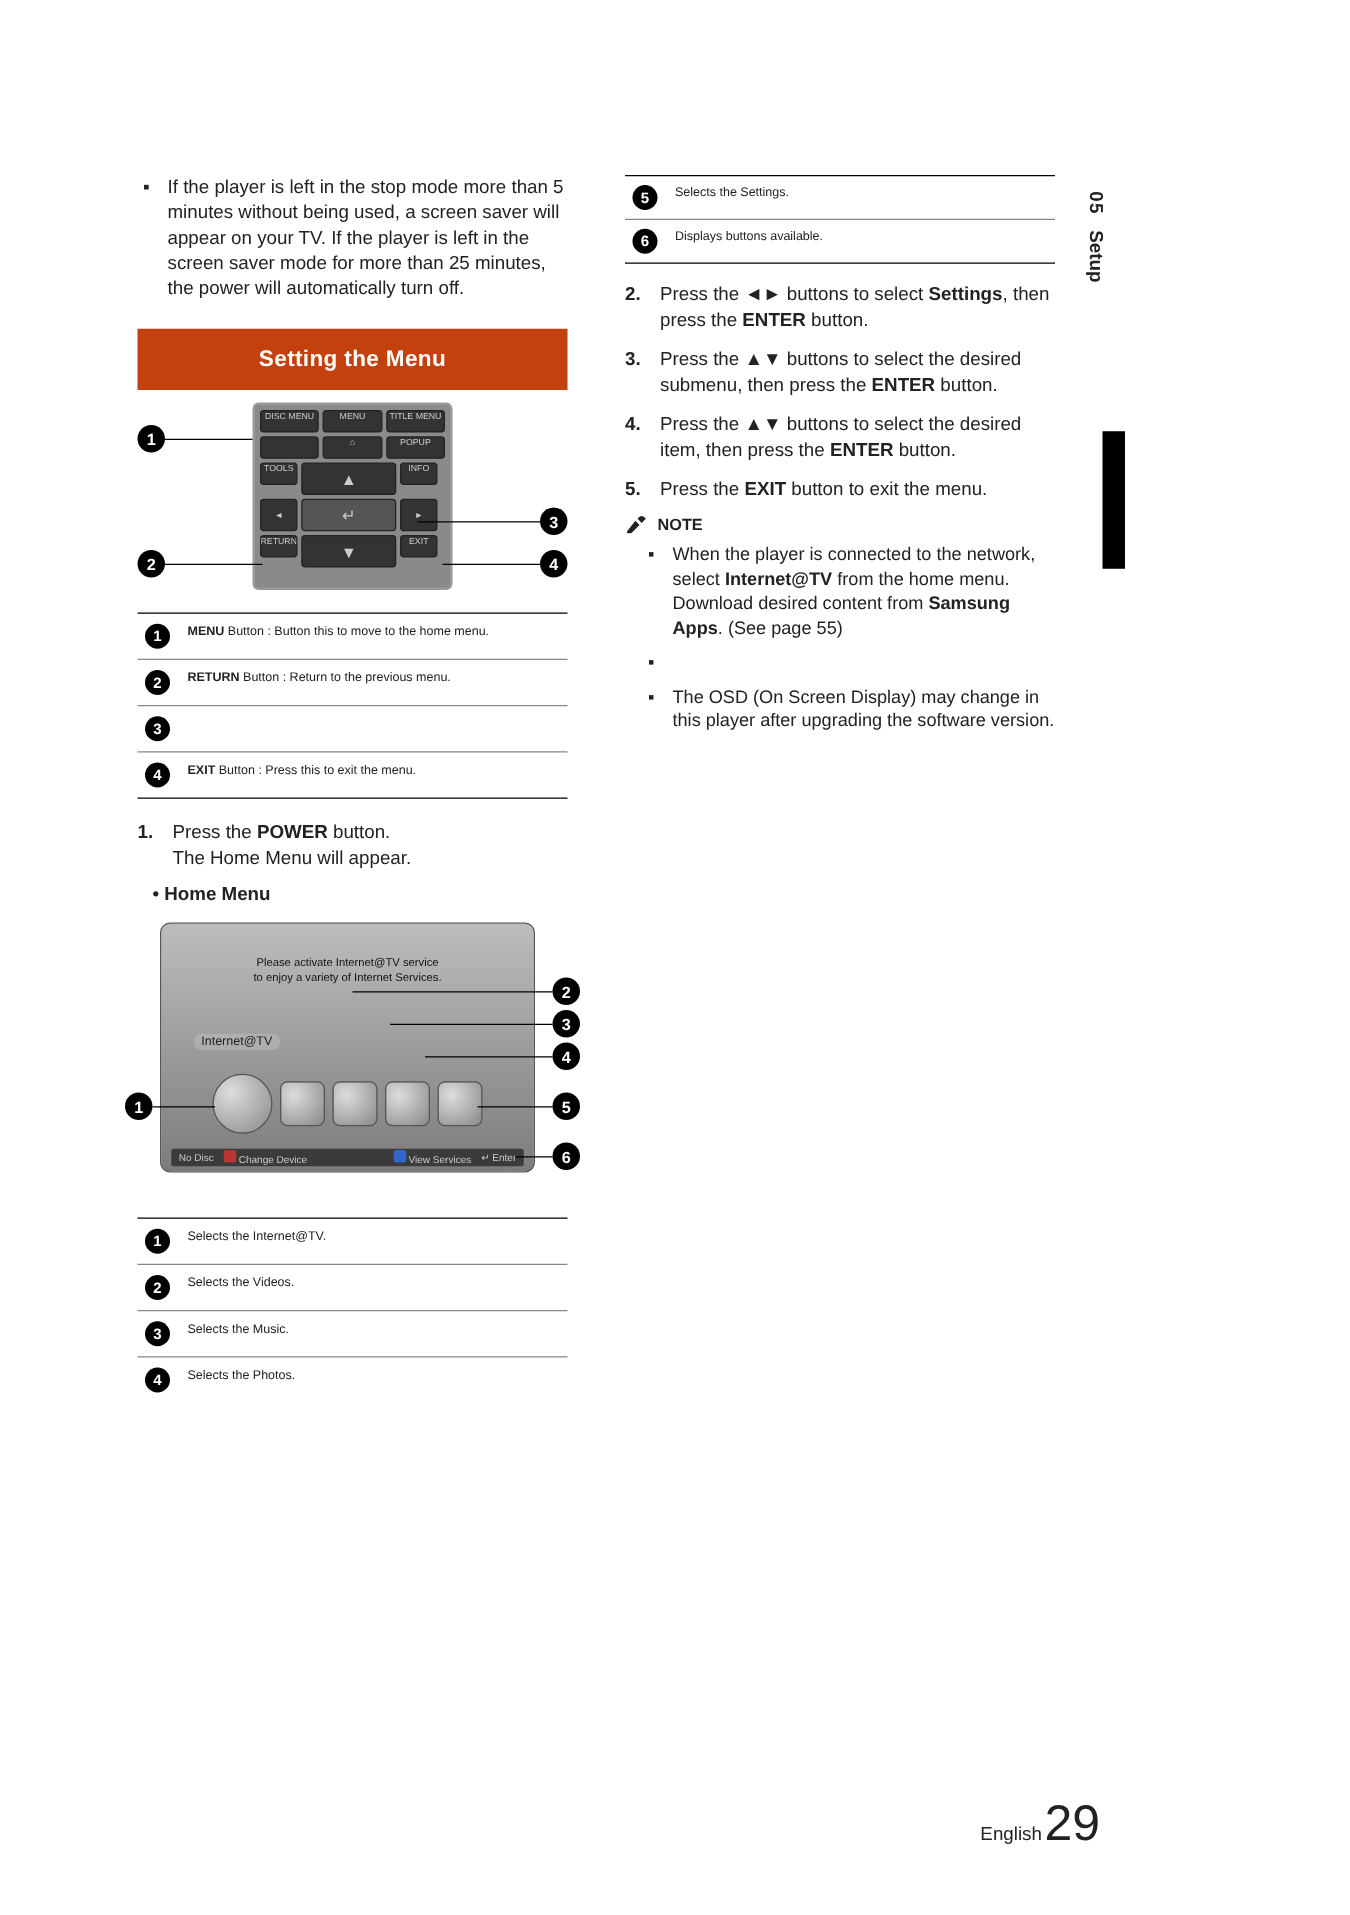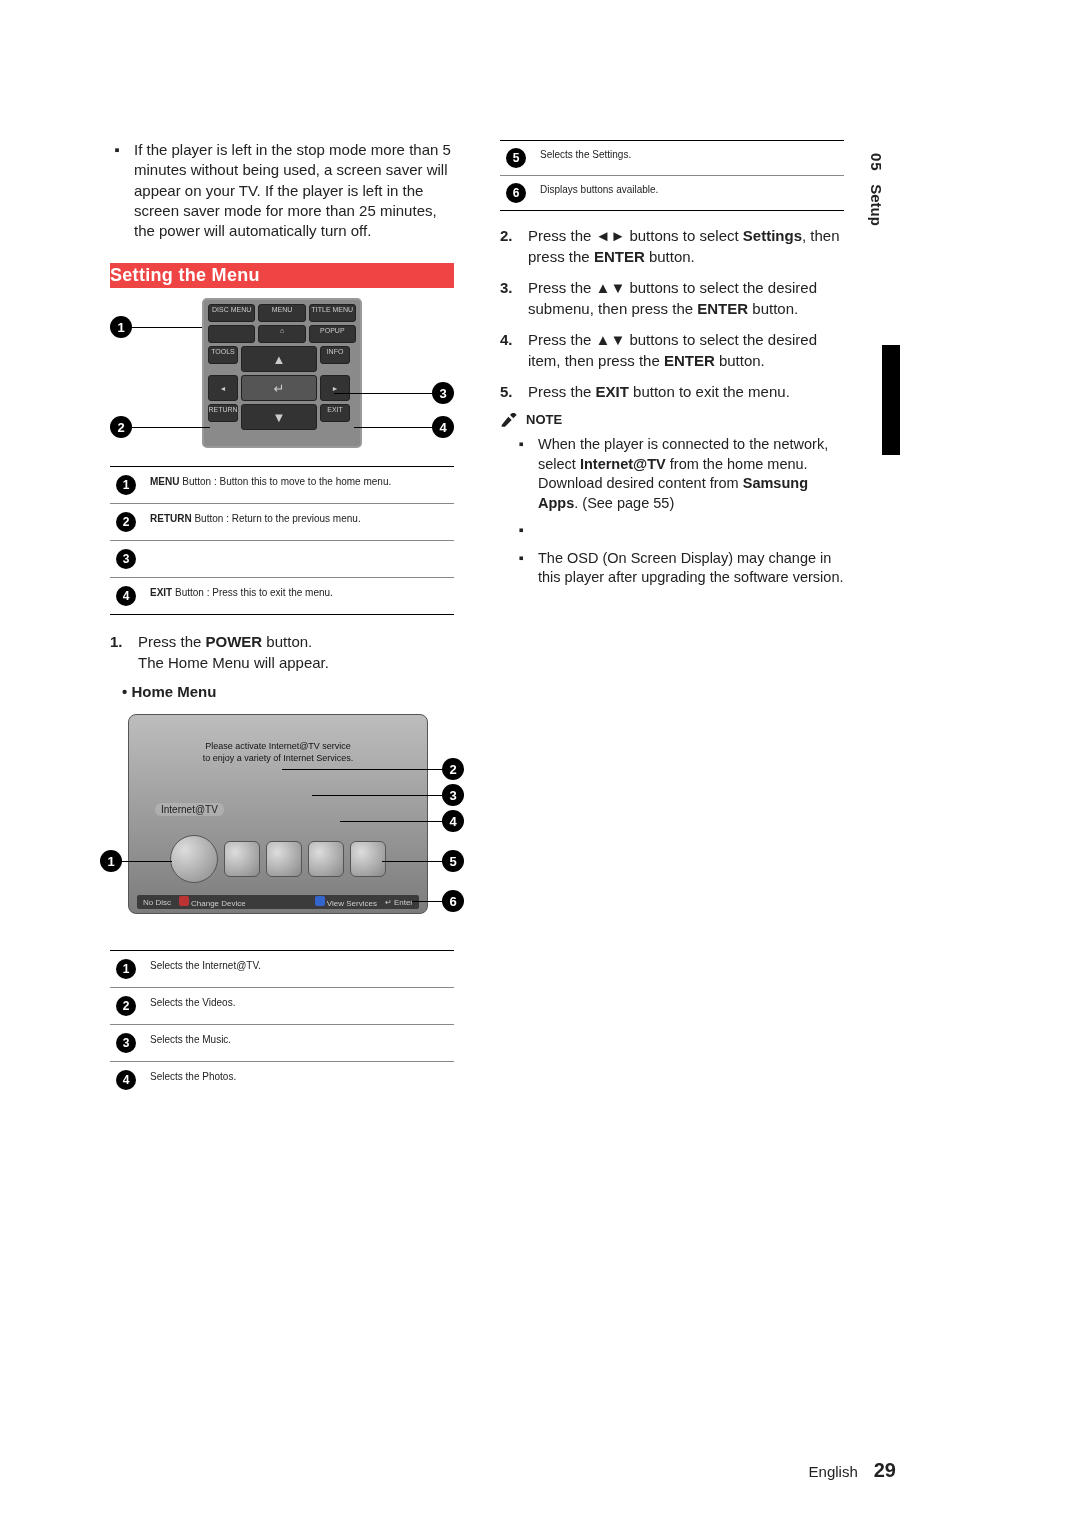--- a/index.html
+++ b/index.html
@@ -35,26 +35,26 @@
     width: 18px;
     height: 110px;
     background: #000;
   }
   .cols { display: flex; gap: 46px; }
   .col { width: 344px; }
   .bullet-row { display: flex; gap: 10px; }
   .bul { flex: 0 0 14px; text-align: center; }
   .intro { line-height: 1.35; font-size: 15px; margin-bottom: 22px; }
   .section-bar {
-    background: #ef4444;
+    background: #c2410c;
     color: #fff;
     font-weight: bold;
     font-size: 18px;
-    text-align: left;
-    padding: 2px 0;
+    text-align: center;
+    padding: 14px 0;
     margin-bottom: 10px;
     letter-spacing: .3px;
   }
   
   .remote-wrap {
     position: relative;
     width: 344px;
     height: 160px;
     margin-bottom: 8px;
   }
@@ -154,22 +154,22 @@
   .chip { display:inline-flex; width:10px;height:10px;border-radius:2px;background:#b33; margin-right:2px;}
   .chip.b { background:#36c;}
   
   .mini-t { width:100%; border-top:1px solid #000; border-bottom:1px solid #000; margin-bottom:14px;}
   .mini-t .nt-row { display:flex;gap:14px;padding:7px 6px;border-bottom:1px solid #888;}
   .mini-t .nt-row:last-child{border-bottom:none;}
   .note-h { font-weight:bold; font-size:13px; margin:6px 0 8px; display:flex; gap:6px; align-items:center;}
   .pen { width:20px;height:14px;display:inline-block;}
   .pen svg{width:100%;height:100%;}
   .note-item { display:flex; gap:10px; font-size:14.5px; line-height:1.35; margin-bottom:8px; padding-left:14px;}
-  .footer { position:absolute; bottom:50px; right:184px; font-size:15px; display:flex;align-items:baseline;gap:16px;}
-  .footer .pg { font-size:20px; font-weight:bold;text-align:center; }
+  .footer { position:absolute; bottom:50px; right:200px; font-size:15px; display:flex;align-items:baseline;gap:2px;}
+  .footer .pg { font-size:40px; font-weight:normal;text-align:center; }
   .arrows { font-family: Arial; }
 </style>
 </head>
 <body>
 
 <div class="page">
   <div class="side-tab">
     <span class="side-tab-num">05</span>
     &nbsp;
     <span>Setup</span>

